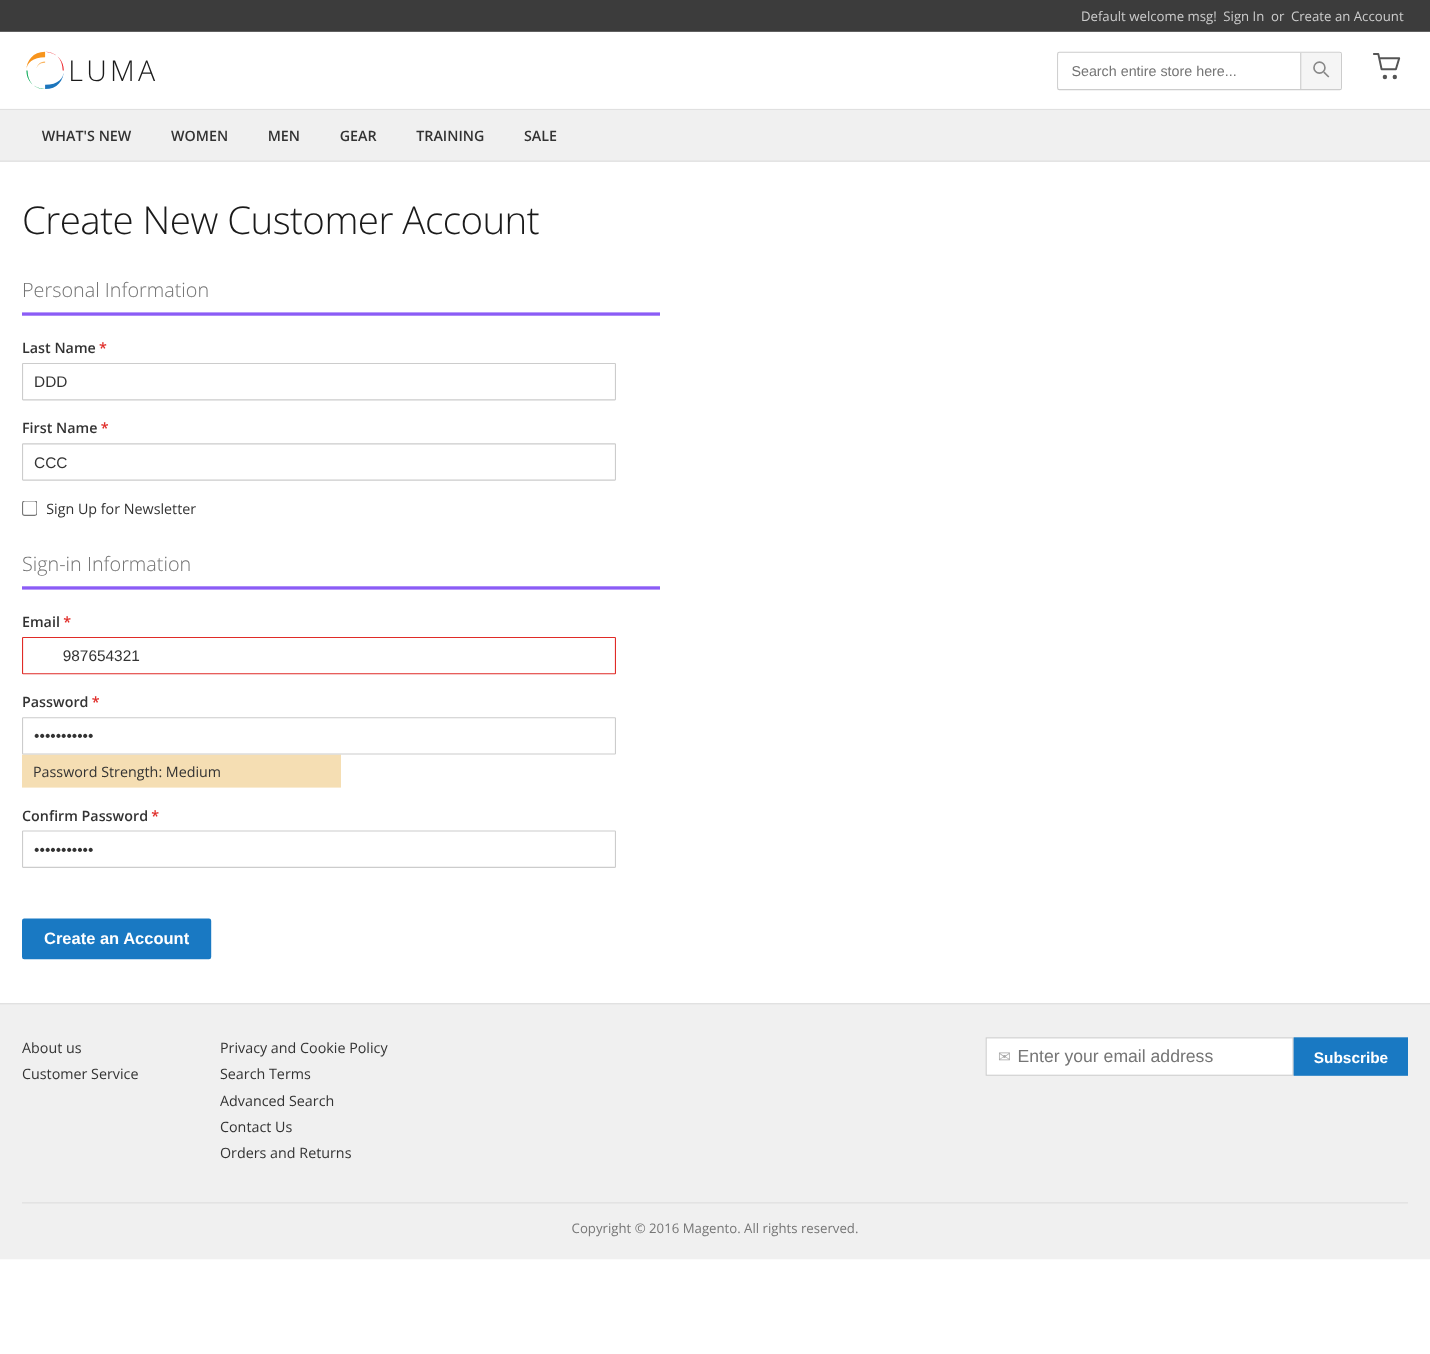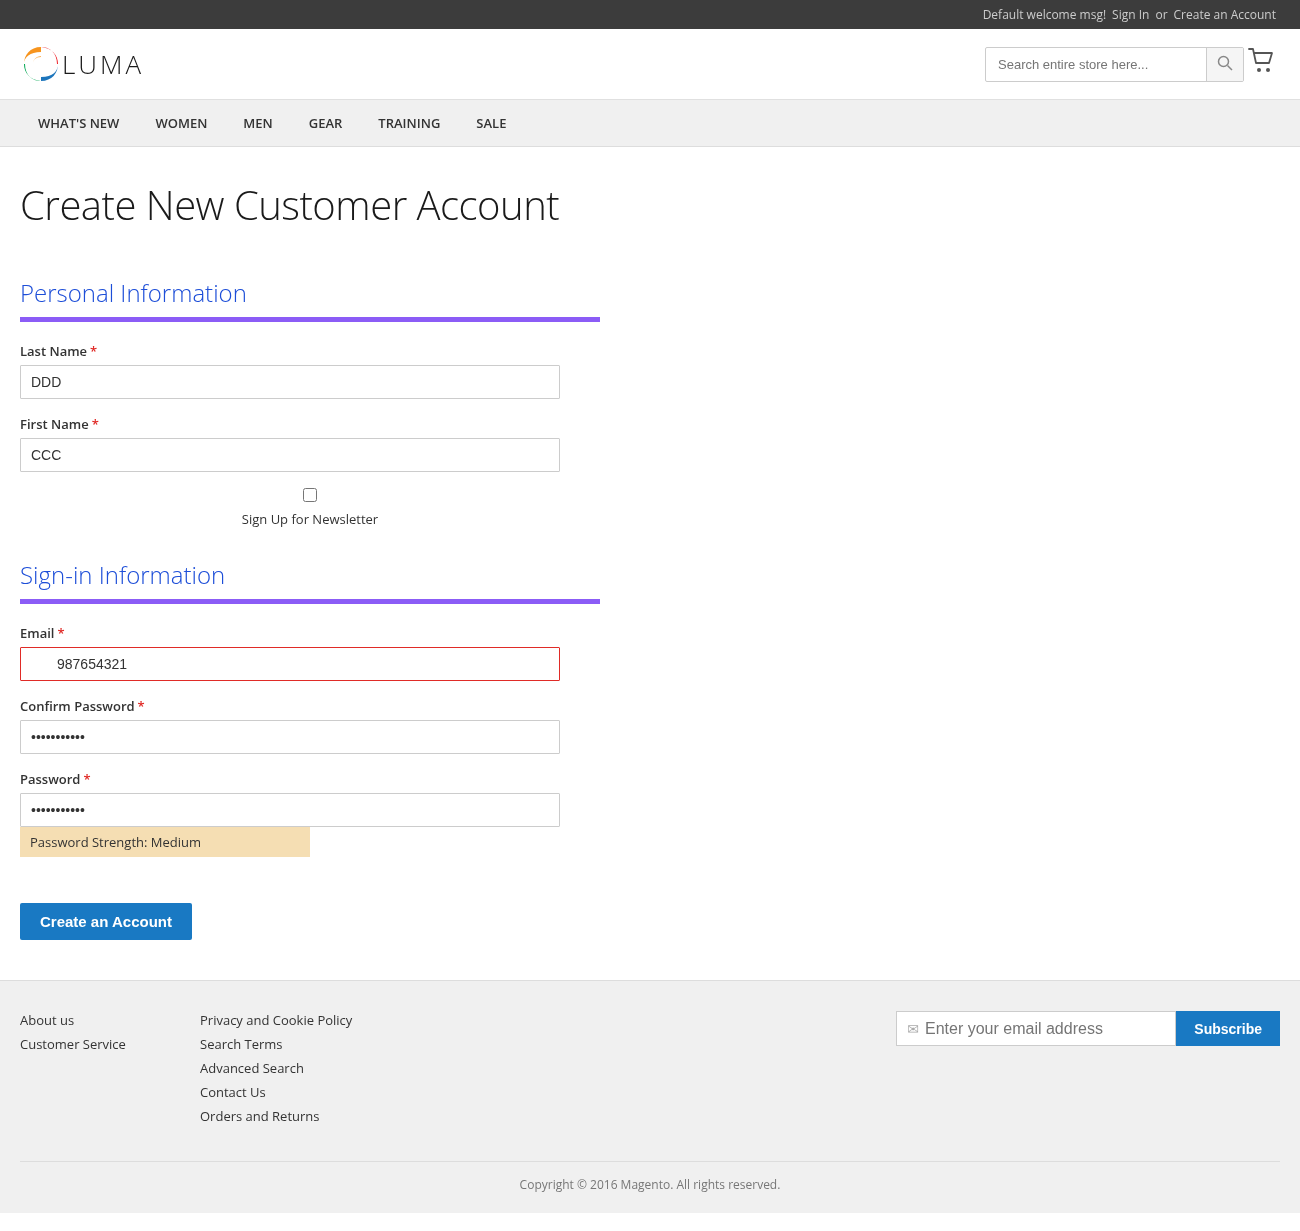--- a/index.html
+++ b/index.html
@@ -24,21 +24,21 @@
       display: flex;
       align-items: center;
       justify-content: space-between;
       padding: 14px 20px;
       border-bottom: 1px solid #e0e0e0;
       background: #fff;
     }
     .logo-area { display: flex; align-items: center; }
     .logo-icon { width: 42px; height: 42px; }
     .logo-text { font-size: 26px; font-weight: 300; letter-spacing: 3px; color: #1a1a1a; text-transform: uppercase; }
-    .header-right { display: flex; align-items: center; gap: 0; }
+    .header-right { display: flex; align-items: center; gap: 24px; }
     .search-box {
       display: flex;
       align-items: center;
       border: 1px solid #ccc;
       border-radius: 2px;
       overflow: hidden;
       background: #fff;
     }
     .search-box input {
       border: none;
@@ -82,31 +82,31 @@
       text-transform: uppercase;
       font-size: 13px;
     }
 
     
     .main-content {
       padding: 30px 20px 40px 20px;
       max-width: 620px;
     }
     .page-title {
-      font-size: 40px;
+      font-size: 35px;
       font-weight: 300;
       color: #1a1a1a;
-      margin-bottom: 44px;
+      margin-bottom: 28px;
       letter-spacing: -0.5px;
     }
     .section-title {
-      font-size: 24px;
+      font-size: 18px;
       font-weight: 300;
-      color: #1d4ed8;
-      border-bottom: 5px solid #8b5cf6;
+      color: #737373;
+      border-bottom: 3px solid #8b5cf6;
       padding-bottom: 8px;
       margin-bottom: 20px;
     }
     .form-section { margin-bottom: 30px; }
     .form-group { margin-bottom: 16px; }
     .form-label {
       display: block;
       font-size: 13px;
       font-weight: 600;
       margin-bottom: 5px;
@@ -119,21 +119,21 @@
       padding: 8px 10px;
       border: 1px solid #ccc;
       border-radius: 1px;
       font-size: 14px;
       color: #333;
       outline: none;
     }
     .form-input.error { border-color: #e02b27; padding-left: 36px; }
     .error-msg { color: #e02b27; font-size: 12px; margin-top: 4px; }
 
-    .checkbox-group { display: flex; align-items: center; gap: 8px; margin-top: 2px; flex-direction: column; }
+    .checkbox-group { display: flex; align-items: center; gap: 8px; margin-top: 2px; }
     .checkbox-group input[type="checkbox"] { width: 14px; height: 14px; }
     .checkbox-group label { font-size: 13px; color: #333; }
 
     .password-strength {
       background: #f5deb3;
       color: #333;
       font-size: 13px;
       padding: 6px 10px;
       max-width: 290px;
       margin-top: 0;
@@ -320,31 +320,31 @@
 
     <div class="form-group">
       <label class="form-label">
         <span>Email</span><span class="required-star">*</span>
       </label>
       <input type="text" class="form-input error" value="987654321" style="">
     </div>
 
     <div class="form-group">
       <label class="form-label">
-        <span>Confirm Password</span><span class="required-star">*</span>
-      </label>
-      <input type="password" class="form-input" value="password123" style="">
-    </div>
-
-    <div class="form-group">
-      <label class="form-label">
         <span>Password</span><span class="required-star">*</span>
       </label>
       <input type="password" class="form-input" value="password123" style="">
       <div class="password-strength">Password Strength: Medium</div>
+    </div>
+
+    <div class="form-group">
+      <label class="form-label">
+        <span>Confirm Password</span><span class="required-star">*</span>
+      </label>
+      <input type="password" class="form-input" value="password123" style="">
     </div>
   </div>
 
   <button class="btn-primary">Create an Account</button>
 </div>
 
 <footer>
   <div class="footer-top">
     <div class="footer-col">
       <a>About us</a>

